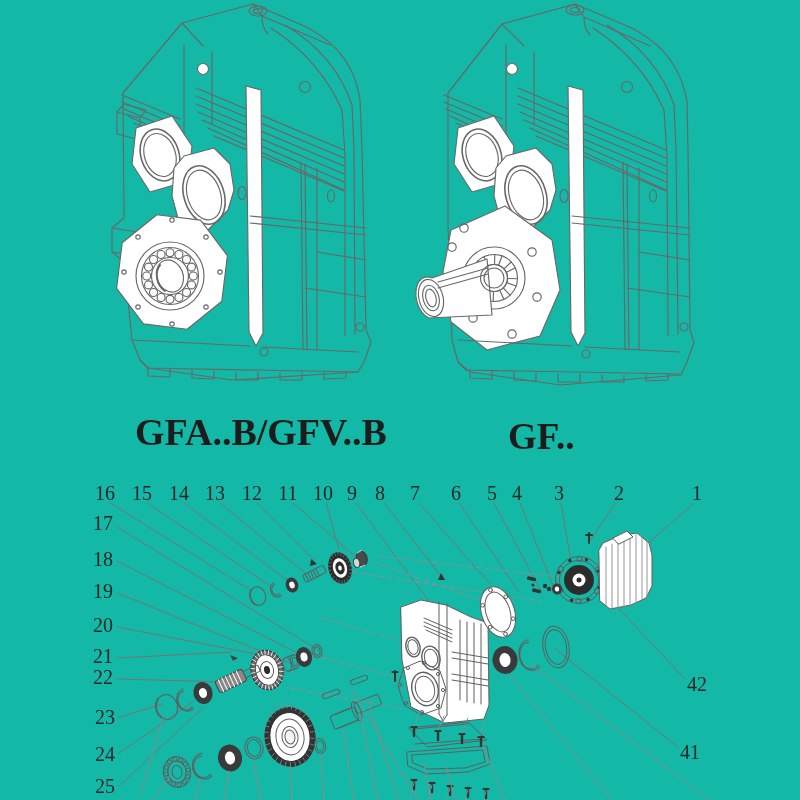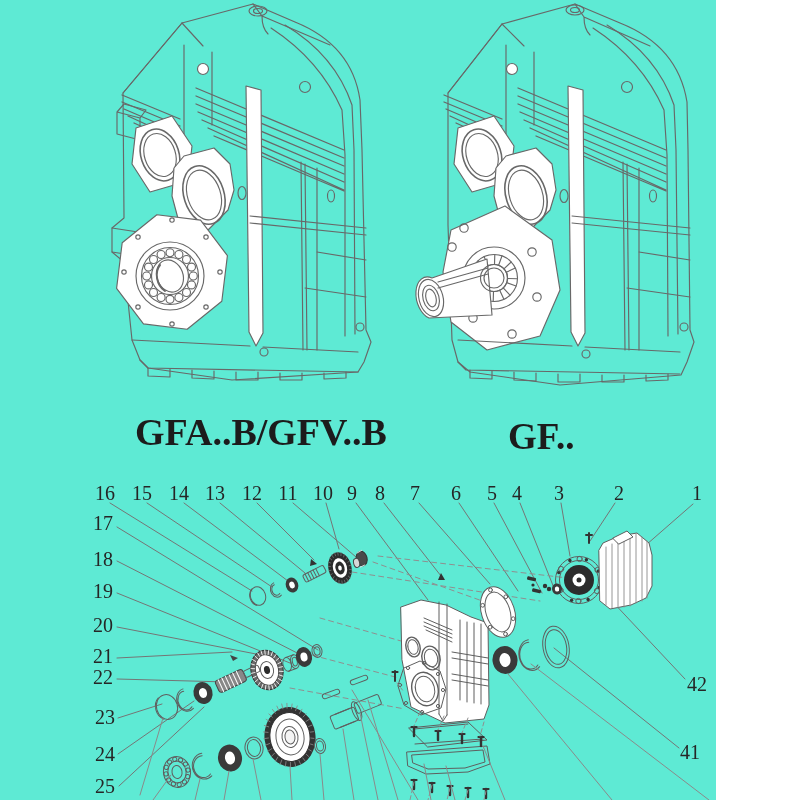--- a/index.html
+++ b/index.html
@@ -1,16 +1,16 @@
 <!DOCTYPE html>
 <html><head>
 <meta charset="utf-8">
 <style>
   html,body{margin:0;padding:0;background:#fff;}
-  .wrap{width:716px;height:800px;position:relative;background:#5eead4;overflow:hidden;}
+  .wrap{width:800px;height:800px;position:relative;background:#14b8a6;overflow:hidden;}
   svg{position:absolute;top:0;left:0;}
   .lbl{font-family:"Liberation Serif",serif;font-weight:bold;fill:#1c1c1c;}
   .num{font-family:"Liberation Serif",serif;fill:#262626;font-size:20px;}
 </style>
 </head>
 <body>
 <div class="wrap">
 <svg width="800" height="800" viewBox="0 0 800 800" fill="none" stroke-linejoin="round" stroke-linecap="round">
 
 <g id="leftM" stroke="#686868" stroke-width="1.15" fill="none">

